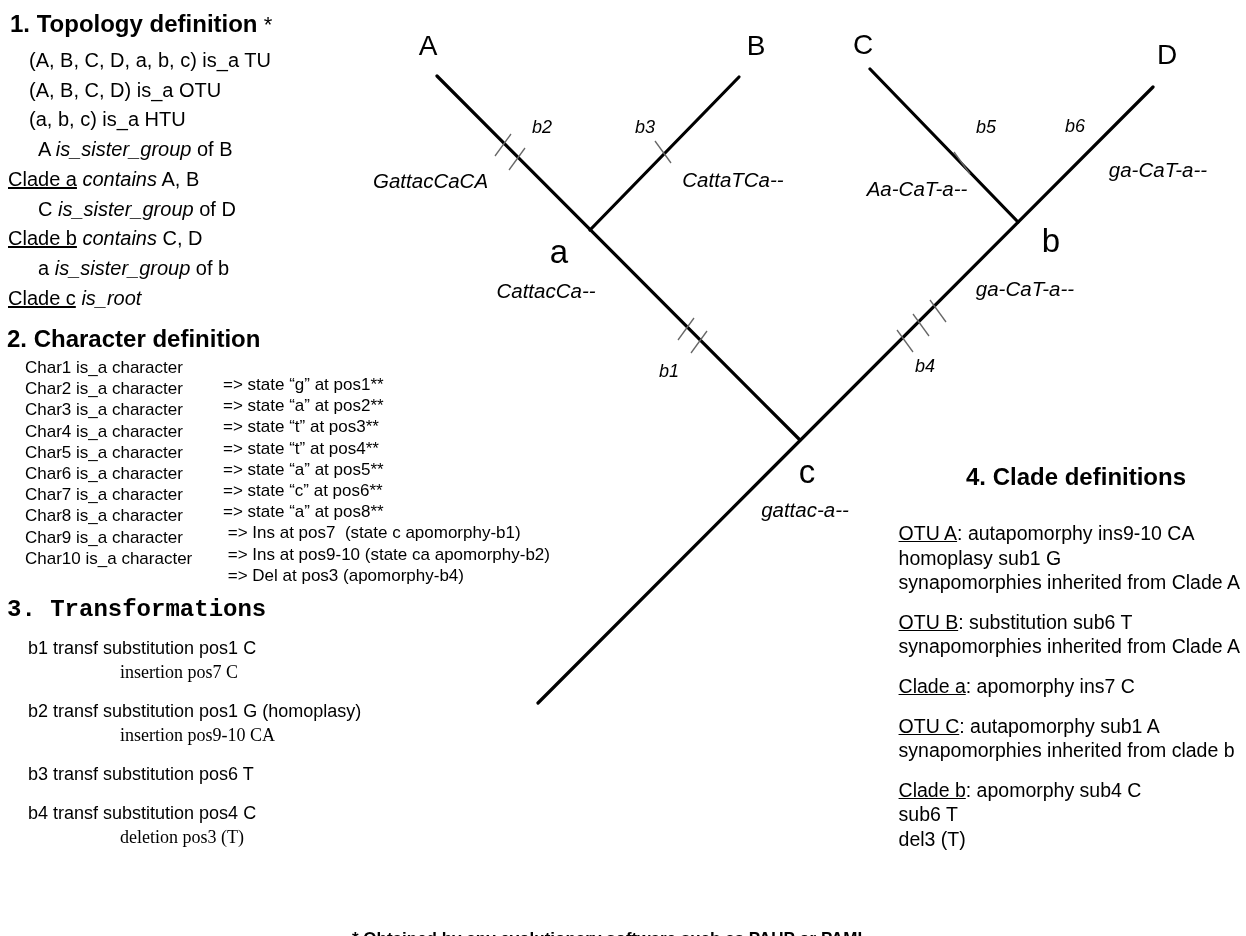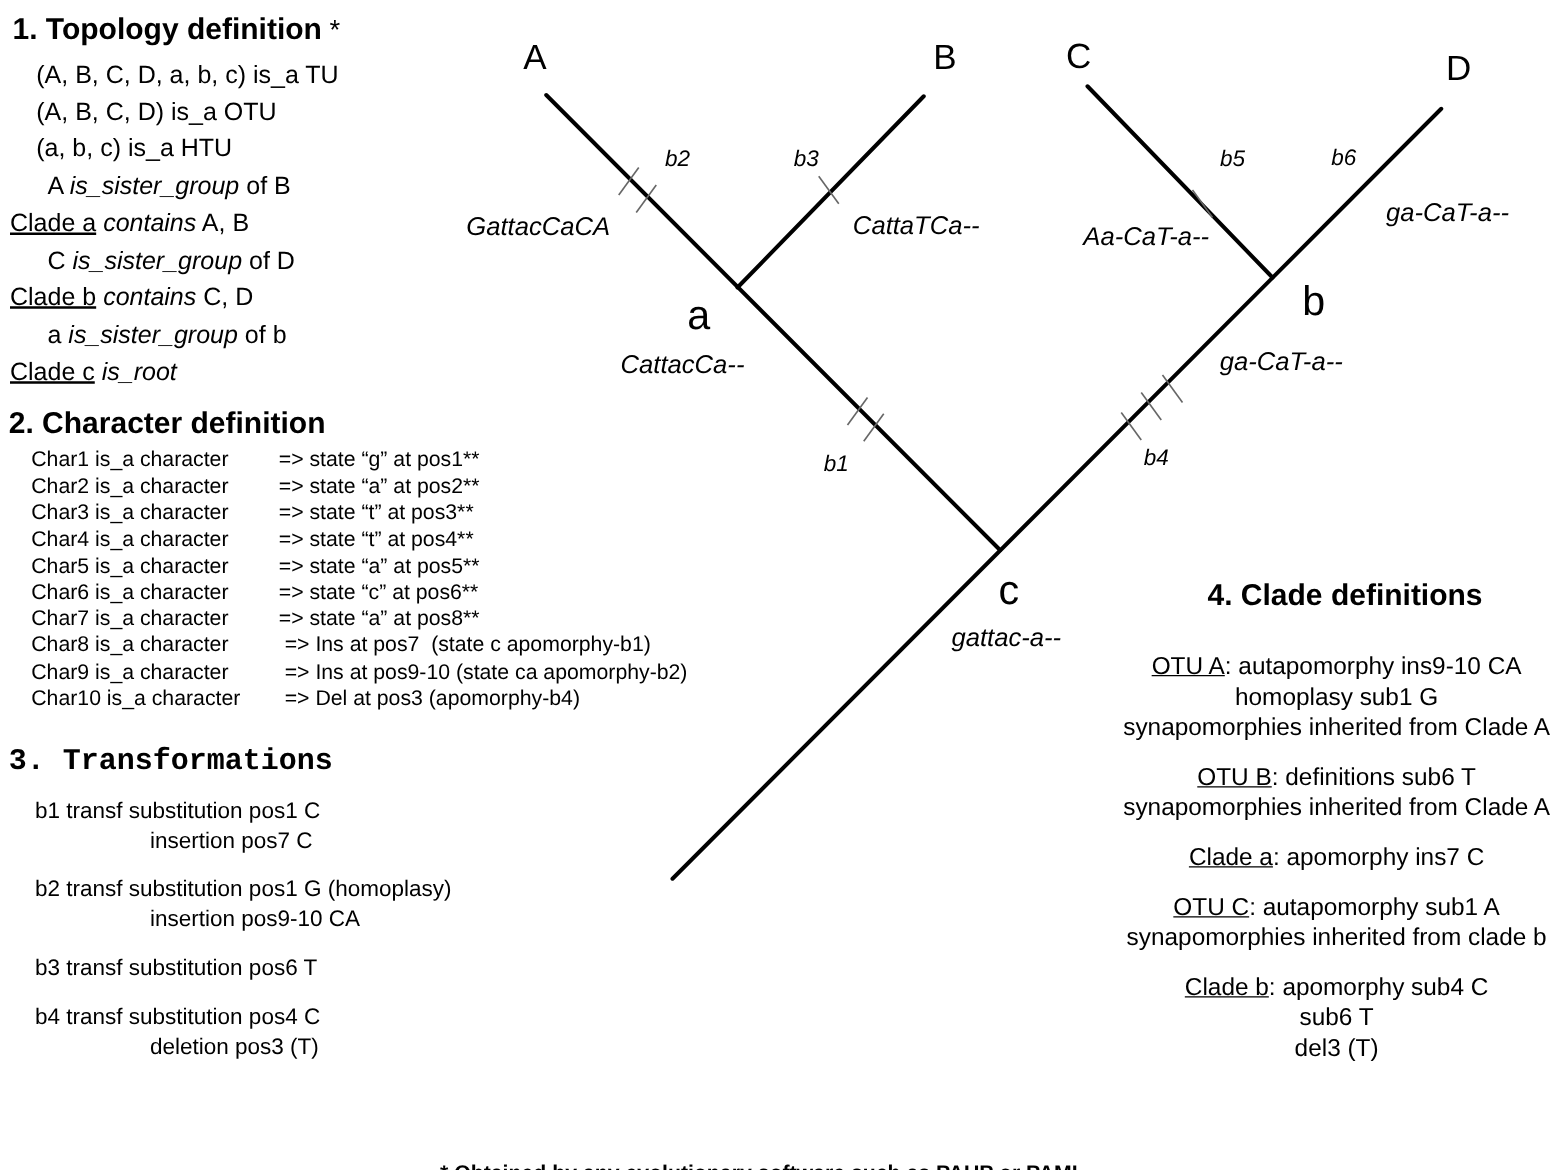--- a/index.html
+++ b/index.html
@@ -15,27 +15,27 @@
   
   #topology-lines{position:absolute;left:8px;top:46px;font-size:20px;line-height:29.7px;white-space:nowrap;}
   #topology-lines .ind0{padding-left:0;}
   #topology-lines .ind1{padding-left:21px;}
   #topology-lines .ind2{padding-left:30px;}
   .seg-i{font-style:italic;text-align:center;}
   .seg-u{text-decoration:underline;}
   
   #char-rows{position:absolute;left:25px;top:357px;font-size:17px;line-height:21.2px;white-space:nowrap;}
   #char-rows .crow{position:relative;}
-  #char-rows .c-def{position:absolute;left:198px;top:0;white-space:pre;}
+  #char-rows .c-def{position:absolute;left:198px;top:17px;white-space:pre;}
   
   #transf-groups{position:absolute;left:28px;top:636px;font-size:18px;line-height:24.3px;white-space:nowrap;}
   #transf-groups .tgroup{margin-bottom:14.4px;}
-  #transf-groups .tline.cont{padding-left:92px;}
+  #transf-groups .tline.cont{padding-left:92px;font-family:Liberation Serif, serif;}
   
-  #clade-groups{position:absolute;right:6px;top:521px;text-align:center;font-size:19.5px;line-height:24.6px;white-space:nowrap;}
+  #clade-groups{position:absolute;right:6px;top:521px;text-align:left;font-size:19.5px;line-height:24.6px;white-space:nowrap;}
   #clade-groups .cgroup{margin-bottom:15px;}
   
   #footnotes{position:absolute;left:352px;top:884px;font-weight:bold;font-size:17px;line-height:22px;white-space:pre;}
   
   #tree-svg{position:absolute;left:0;top:0;}
   .branch{stroke:#000;stroke-width:3.2;stroke-linecap:round;fill:none;}
   .tick{stroke:#666;stroke-width:1.3;fill:none;}
   .leaf-label{font-size:28px;text-anchor:middle;fill:#000;}
   .node-label{font-size:33px;text-anchor:middle;fill:#000;}
   .branch-label{font-size:18px;font-style:italic;text-anchor:middle;fill:#000;}
@@ -144,21 +144,21 @@
   </div>
 
 <h2 class="hdr" style="left:966px;top:463px;">4. Clade definitions</h2>
 <div id="clade-groups">
     <div class="cgroup">
       <div class="cline"><span class="seg-u">OTU A</span><span class="seg-p">: autapomorphy ins9-10 CA</span></div>
       <div class="cline">homoplasy sub1 G</div>
       <div class="cline">synapomorphies inherited from Clade A</div>
     </div>
     <div class="cgroup">
-      <div class="cline"><span class="seg-u">OTU B</span><span class="seg-p">: definitions sub6 T</span></div>
+      <div class="cline"><span class="seg-u">OTU B</span><span class="seg-p">: substitution sub6 T</span></div>
       <div class="cline">synapomorphies inherited from Clade A</div>
     </div>
     <div class="cgroup">
       <div class="cline"><span class="seg-u">Clade a</span><span class="seg-p">: apomorphy ins7 C</span></div>
     </div>
     <div class="cgroup">
       <div class="cline"><span class="seg-u">OTU C</span><span class="seg-p">: autapomorphy sub1 A</span></div>
       <div class="cline">synapomorphies inherited from clade b</div>
     </div>
     <div class="cgroup">

